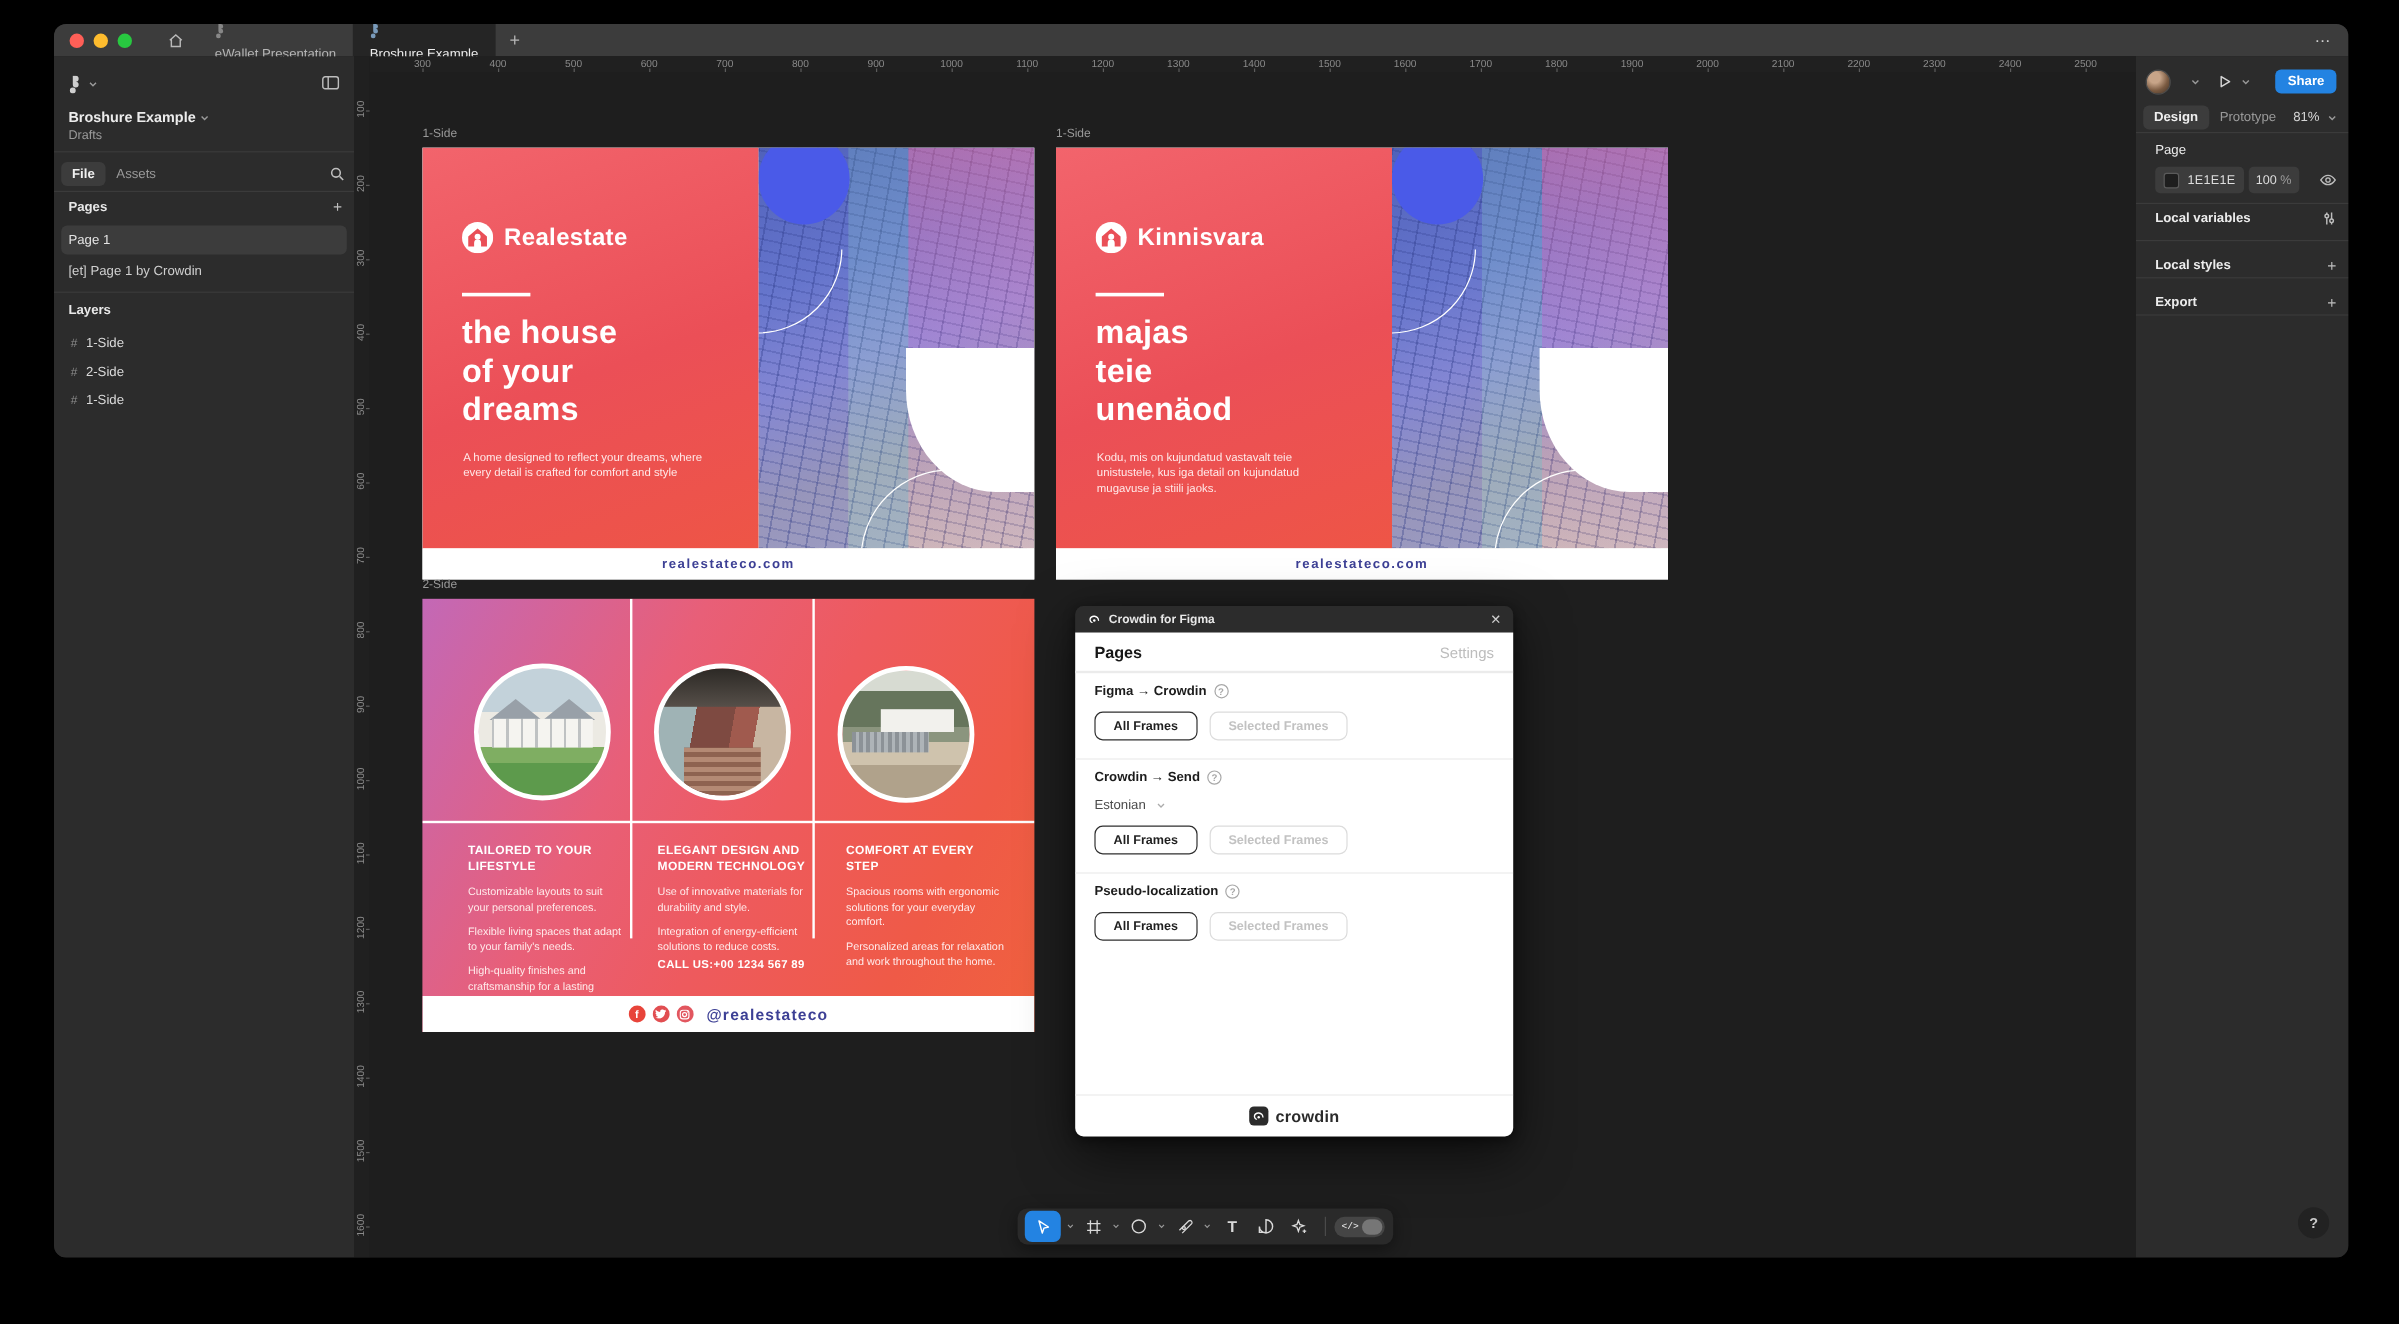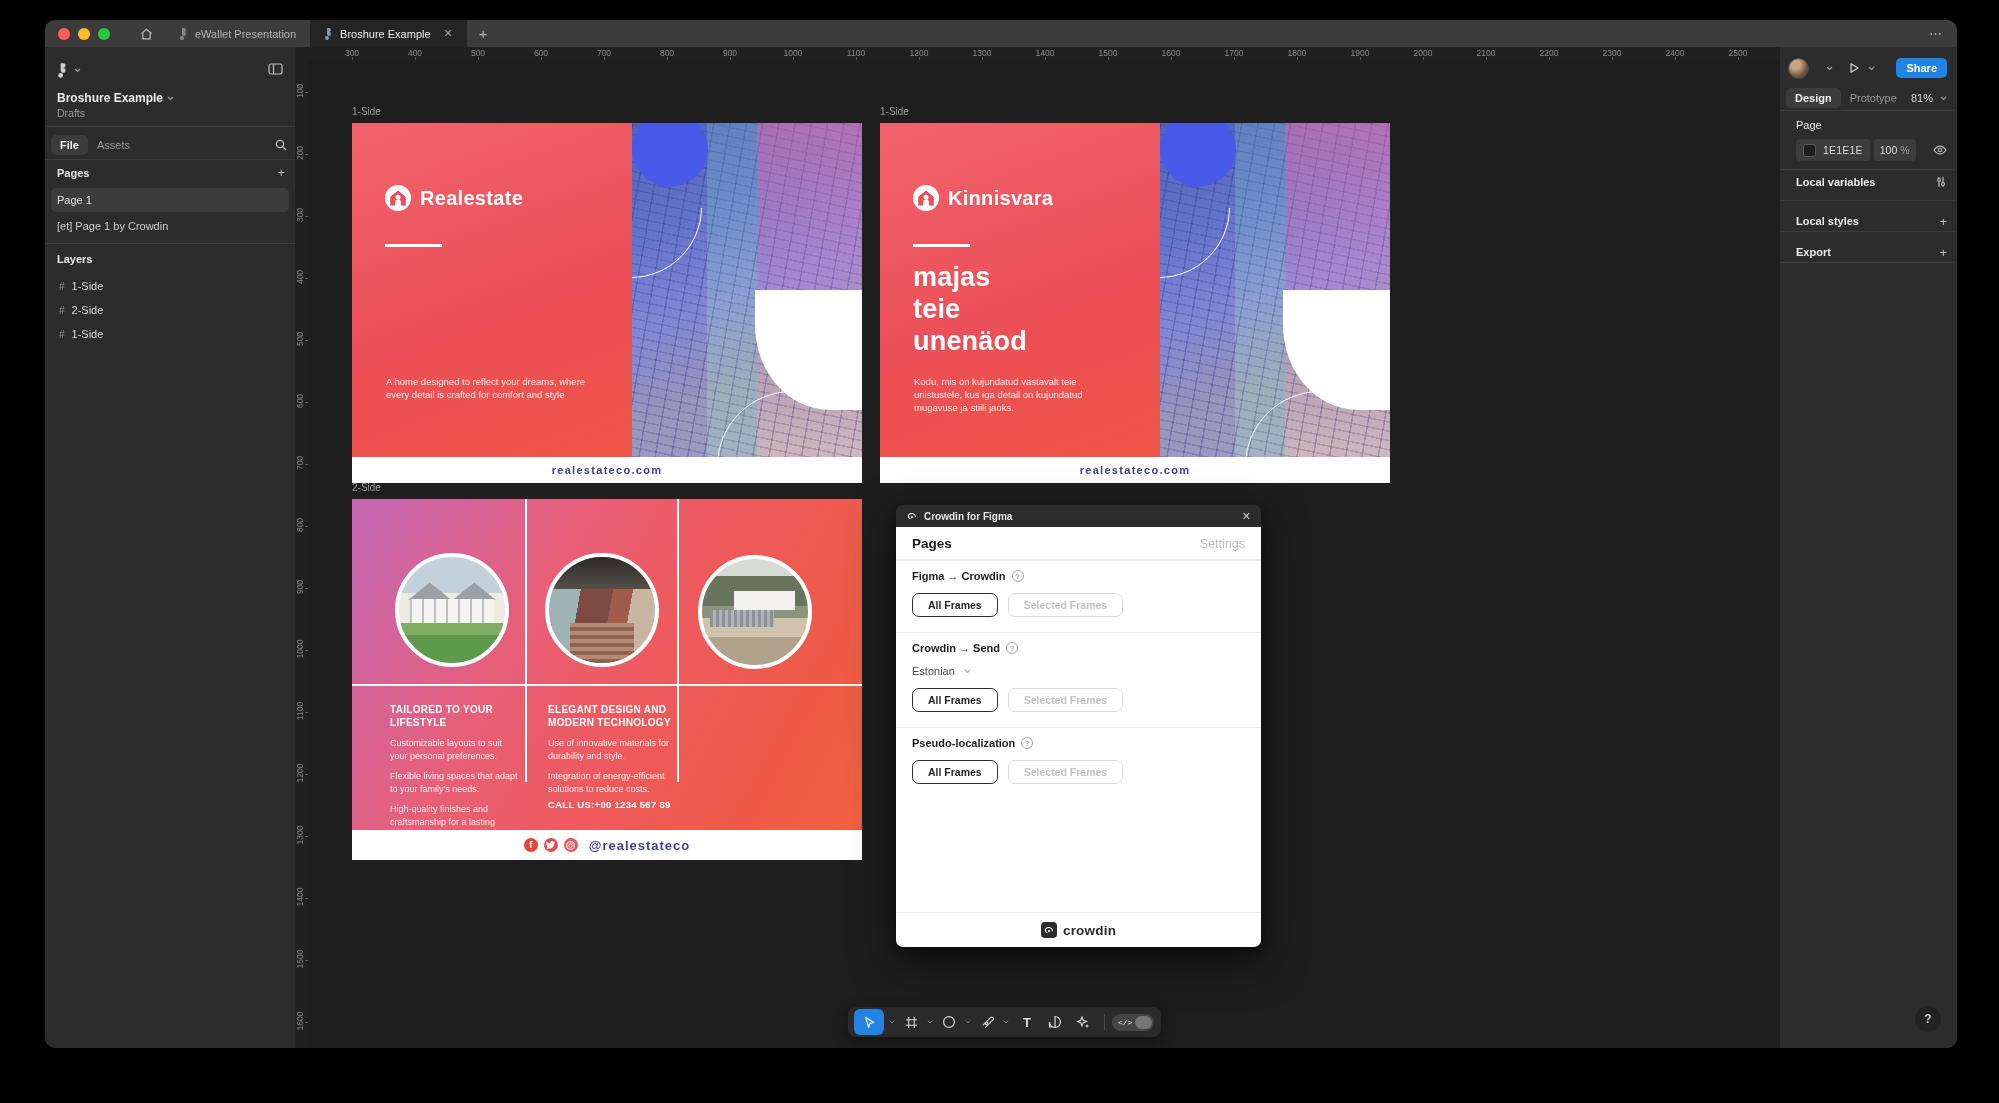--- a/index.html
+++ b/index.html
@@ -8,21 +8,21 @@
   .window { position:absolute; left:45px; top:20px; width:1912px; height:1028px;
     background:#1e1e1e; border-radius:10px; overflow:hidden; }
 
   
   .titlebar { height:27px; background:#3c3c3c; display:flex; align-items:stretch; position:relative; }
   .traffic { display:flex; gap:8px; align-items:center; padding:0 18px 0 13px; }
   .tl { width:12px; height:12px; border-radius:50%; }
   .tl.red{background:#ff5f57}.tl.yellow{background:#febc2e}.tl.green{background:#28c840}
   .home-btn { display:flex; align-items:center; padding:0 12px; color:#b9b9b9; }
   .tabs { display:flex; align-items:stretch; }
-  .tab { display:flex; align-items:center; gap:7px; padding:0 14px; color:#b5b5b5; font-size:11px; }
+  .tab { display:flex; gap:7px; padding:0 14px; color:#b5b5b5; font-size:11px;flex-direction:column; }
   .tab.active { background:#252525; color:#ececec; }
   .tab .ticon { opacity:.8; display:flex; }
   .tab-close { margin-left:6px; color:#9f9f9f; font-size:11px; cursor:default; }
   .newtab { display:flex; align-items:center; padding:0 12px; color:#b5b5b5; font-size:15px; }
   .more-btn { position:absolute; right:14px; top:0; height:27px; display:flex; align-items:center;
     color:#cfcfcf; font-size:13px; letter-spacing:1px; }
 
   
   .main { display:flex; height:1001px; }
   .left-sidebar { width:250px; flex:none; background:#2c2c2c; position:relative; font-size:11px; color:#d5d5d5; }
@@ -429,20 +429,25 @@
             <span>
               <svg width="26" height="26" viewBox="0 0 26 26">
                   <circle cx="13" cy="13" r="13" fill="#fff"></circle>
                 <path d="M13 5.4 20.8 12v8.4h-4.9v-3a2.9 2.9 0 0 0-5.8 0v3H5.2V12z" fill="#ea4f57"></path>
                 <circle cx="13" cy="12.2" r="2.5" fill="#fff"></circle>
                 </svg>
             </span>
             <span class="brand-name">Realestate</span>
           </div>
           <div class="brand-rule"></div>
+          <div class="big-heading">
+            <div>the house</div>
+            <div>of your</div>
+            <div>dreams</div>
+          </div>
           <div class="sub-copy">A home designed to reflect your dreams, where every detail is crafted for comfort and style</div>
         </div>
         <div class="web-bar">realestateco.com</div>
       </div>
 
       <div class="frame-label" style="left:585px; top:59px">1-Side</div>
       <div class="bframe bf-1side" style="left:585px; top:76px">
         <div class="photo">
           <div class="grid"></div>
           <div class="tint tintA"></div>
@@ -500,20 +505,25 @@
         <div class="f3col" style="left:38px">
           <h4>TAILORED TO YOUR LIFESTYLE</h4>
           <p>Customizable layouts to suit your personal preferences.</p>
           <p>Flexible living spaces that adapt to your family's needs.</p>
           <p>High-quality finishes and craftsmanship for a lasting impression.</p>
         </div>
         <div class="f3col" style="left:196px">
           <h4>ELEGANT DESIGN AND MODERN TECHNOLOGY</h4>
           <p>Use of innovative materials for durability and style.</p>
           <p>Integration of energy-efficient solutions to reduce costs.</p>
+        </div>
+        <div class="f3col" style="left:353px">
+          <h4>COMFORT AT EVERY STEP</h4>
+          <p>Spacious rooms with ergonomic solutions for your everyday comfort.</p>
+          <p>Personalized areas for relaxation and work throughout the home.</p>
         </div>
         <div class="call-us">CALL US:+00 1234 567 89</div>
 
         <div class="soc-bar">
           <span class="soc">f</span>
           <span class="soc tw">
             <svg width="9" height="8" viewBox="0 0 10 9" fill="#fff">
                 <path d="M10 1.1c-.4.2-.8.3-1.2.4.4-.3.7-.7.9-1.2-.4.3-.9.5-1.4.6C7.9.4 7.3.1 6.7.1 5.5.1 4.6 1 4.6 2.2c0 .2 0 .3.1.5C2.9 2.6 1.4 1.8.4.6.2 1 .1 1.4.1 1.8c0 .7.4 1.4 1 1.8-.3 0-.7-.1-1-.3 0 1 .7 1.9 1.7 2.1-.2 0-.4.1-.6.1h-.5c.3.9 1.1 1.5 2 1.5C2 7.6 1 7.9 0 7.8c1 .6 2.1 1 3.3 1 3.8 0 5.9-3.2 5.9-5.9v-.3c.3-.2.6-.5.8-.5z"></path>
               </svg>
           </span>

